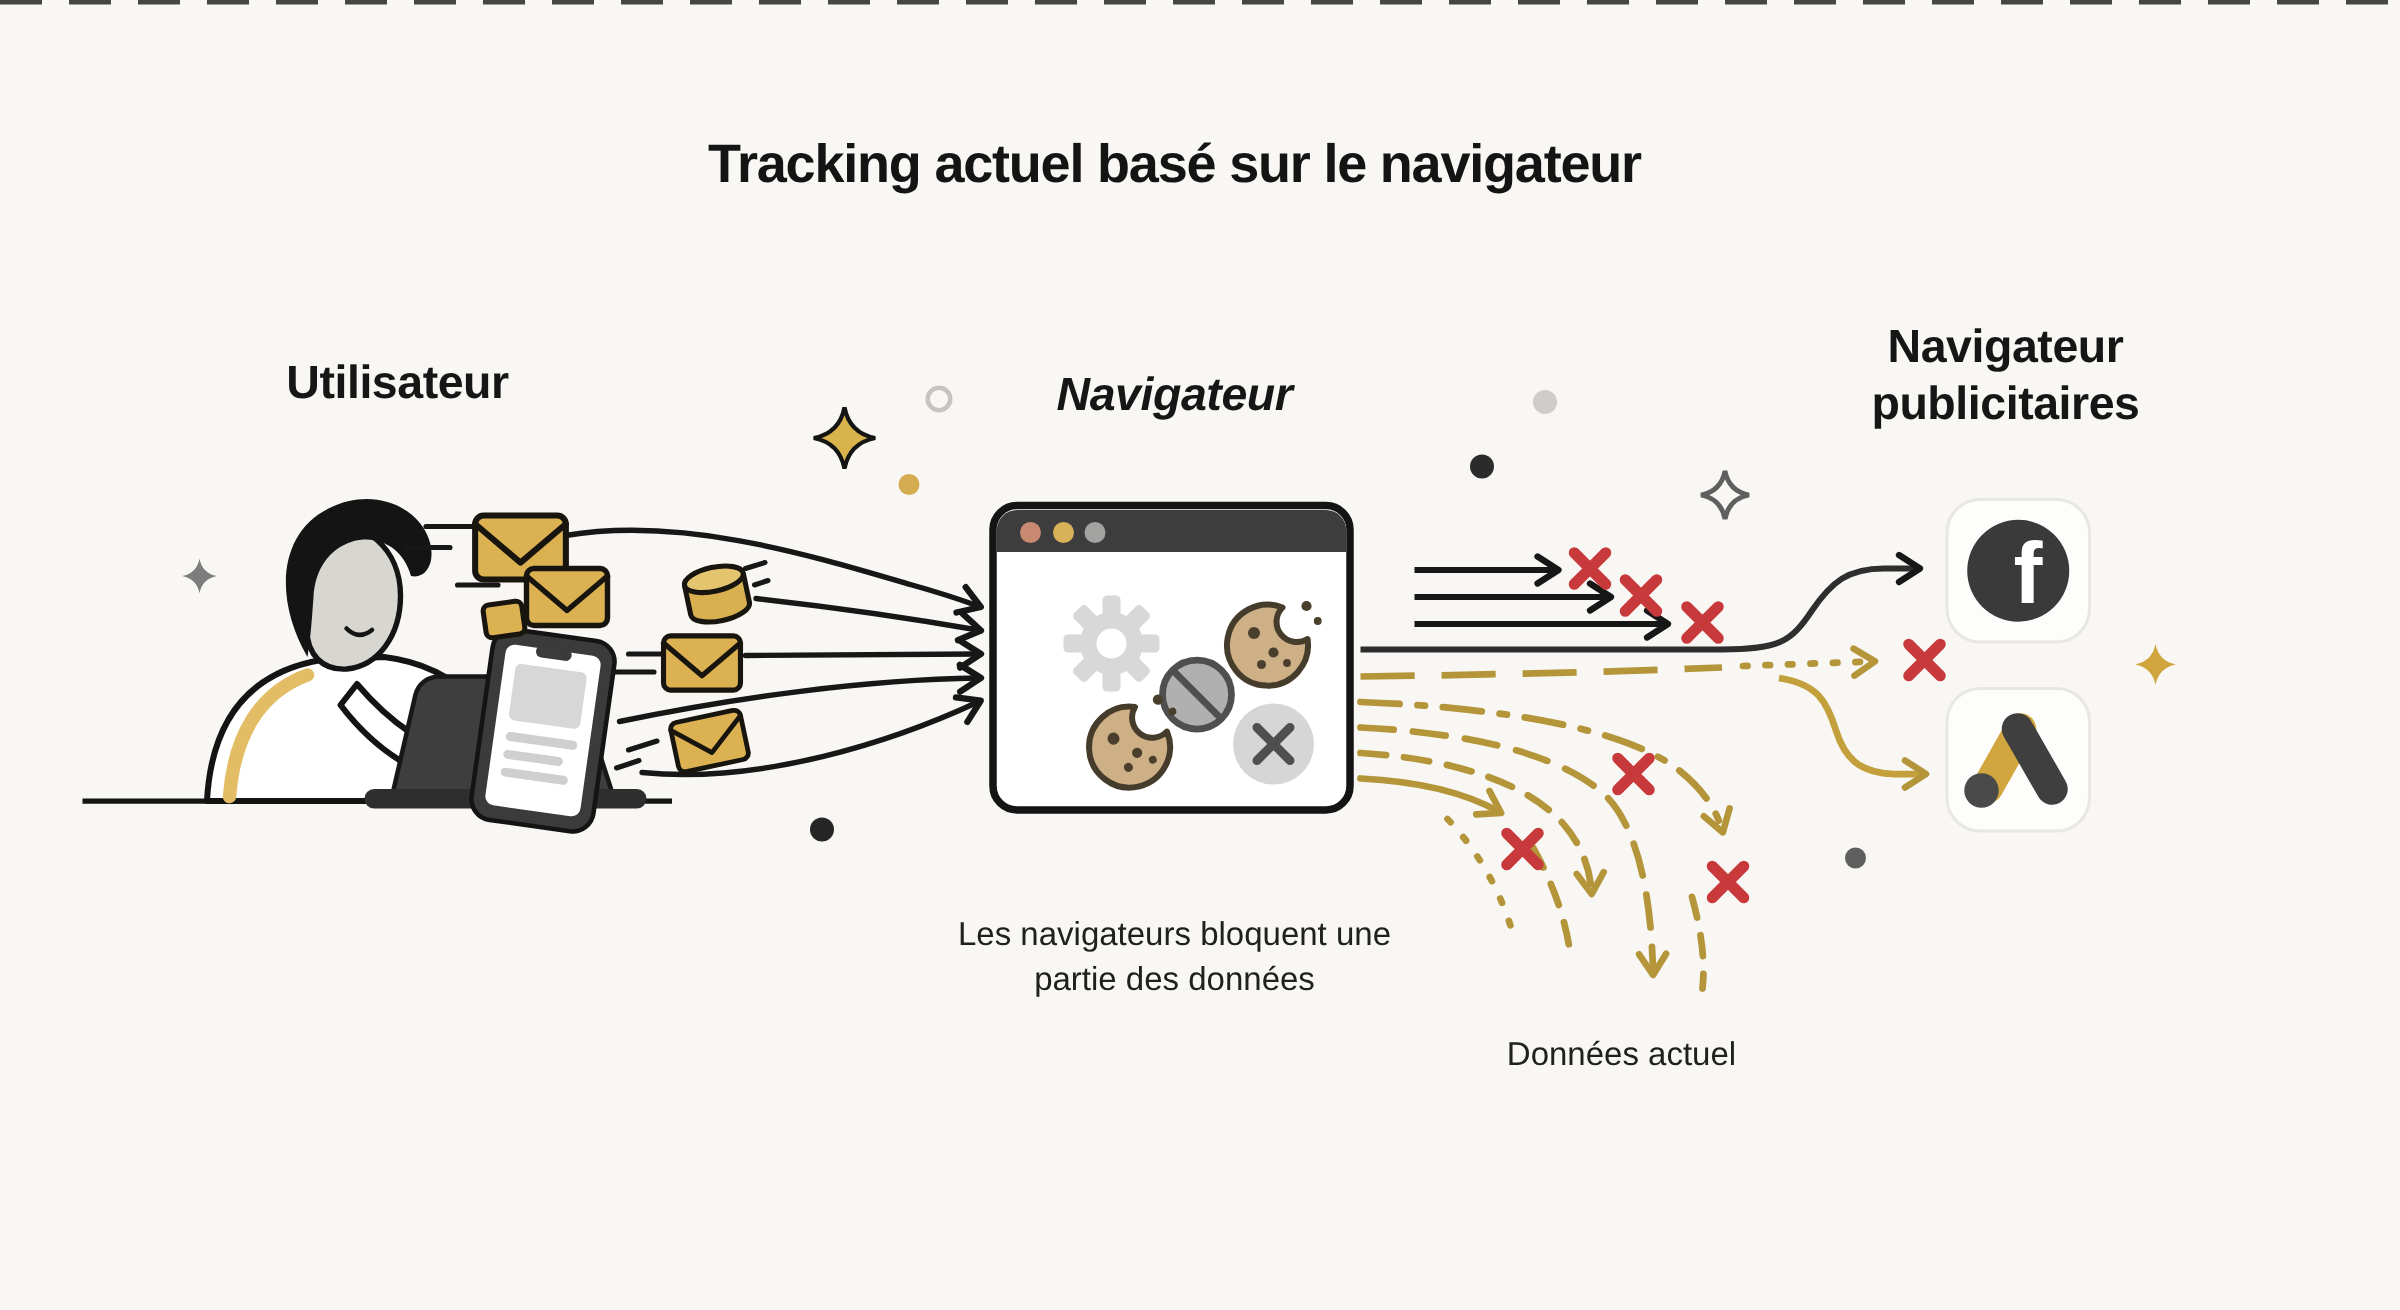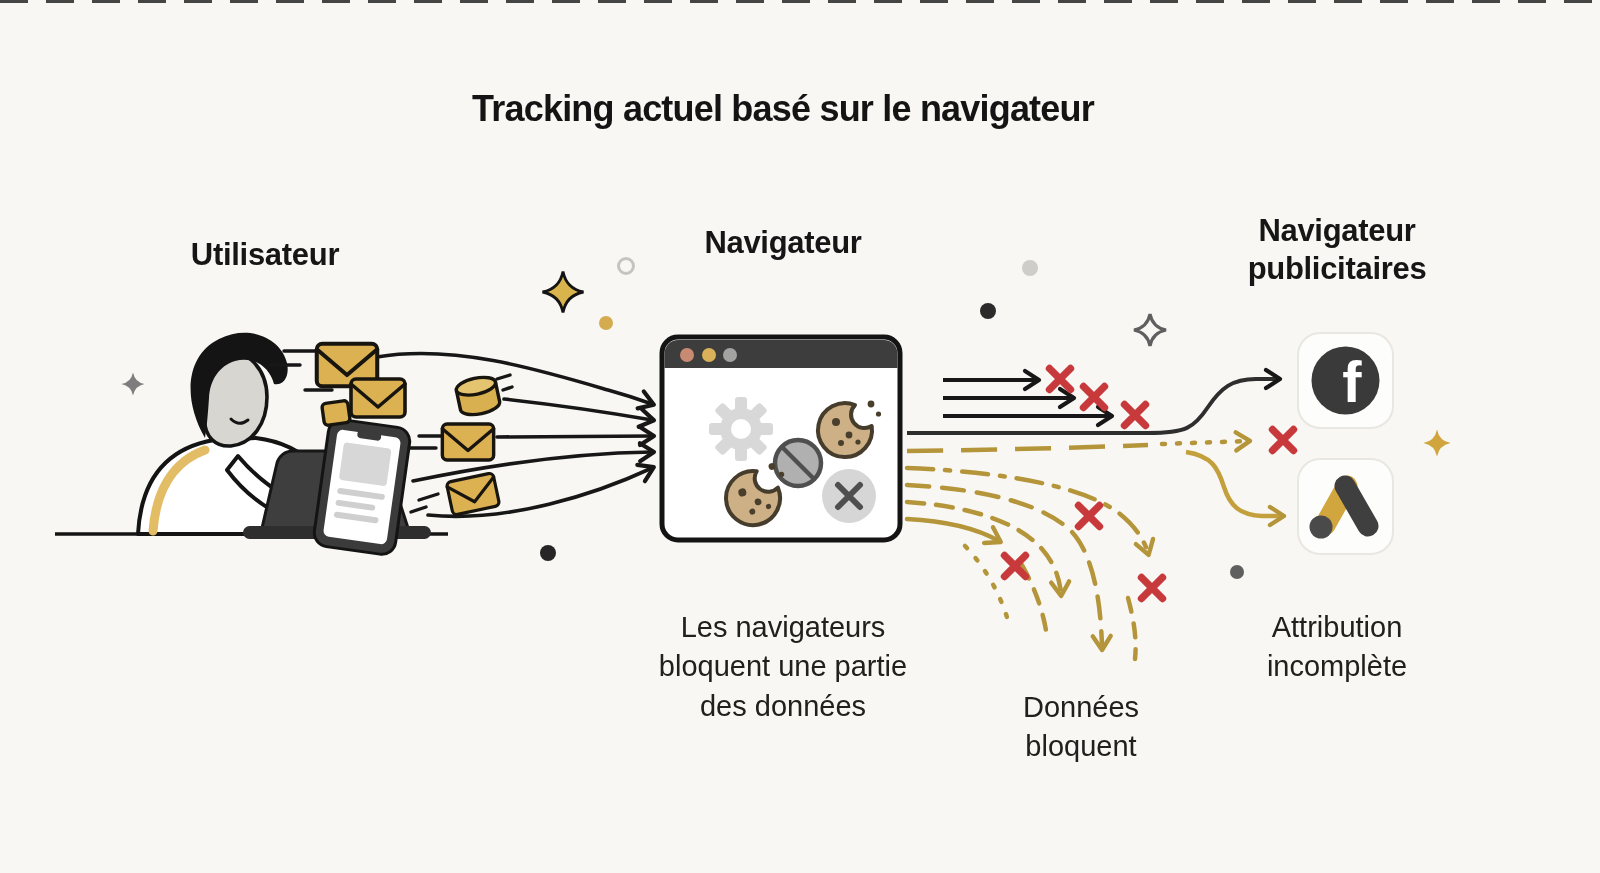--- a/index.html
+++ b/index.html
@@ -16,24 +16,24 @@
     position:absolute;left:783px;top:88px;transform:translateX(-50%);
     font-size:36px;font-weight:700;color:#141414;letter-spacing:-0.8px;white-space:nowrap;
   }
   .label{
     position:absolute;transform:translateX(-50%);
     font-size:31px;font-weight:700;color:#161616;text-align:center;
     letter-spacing:-0.3px;line-height:1.22;
   }
   .caption{
     position:absolute;transform:translateX(-50%);
-    font-size:29px;font-weight:400;color:#20201e;text-align:center;line-height:1.36;
+    font-size:22px;font-weight:400;color:#20201e;text-align:center;line-height:1.36;
   }
   .lbl-user{left:265px;top:236px;white-space:nowrap;text-align:center;}
-  .lbl-browser{left:783px;top:224px;white-space:nowrap;}
+  .lbl-browser{left:783px;top:244px;white-space:nowrap;font-style:italic;}
   .lbl-platforms{left:1337px;top:212px;width:250px;}
   .cap-browser{left:783px;top:608px;width:292px;}
   .cap-attribution{left:1337px;top:608px;width:240px;}
   .cap-lost{left:1081px;top:688px;width:185px;}
 </style>
 </head>
 <body>
 
 <div class="canvas">
   <div class="top-edge"></div>
@@ -217,15 +217,14 @@
       <circle cx="1030" cy="268" r="8" fill="#cfcdc9"></circle>
       <circle cx="1237" cy="572" r="7" fill="#5f5f5f"></circle>
     </g>
   </svg>
 
   <div class="title">Tracking actuel basé sur le navigateur</div>
   <div class="label lbl-user">Utilisateur</div>
   <div class="label lbl-browser">Navigateur</div>
   <div class="label lbl-platforms">Navigateur publicitaires</div>
   <div class="caption cap-browser">Les navigateurs bloquent une partie des données</div>
-  <div class="caption cap-lost">Données bloquent</div>
-  <div class="caption cap-attribution">Attribution incomplète</div>
+  <div class="caption cap-lost">Données actuel</div>
 </div>
 
 </body></html>

